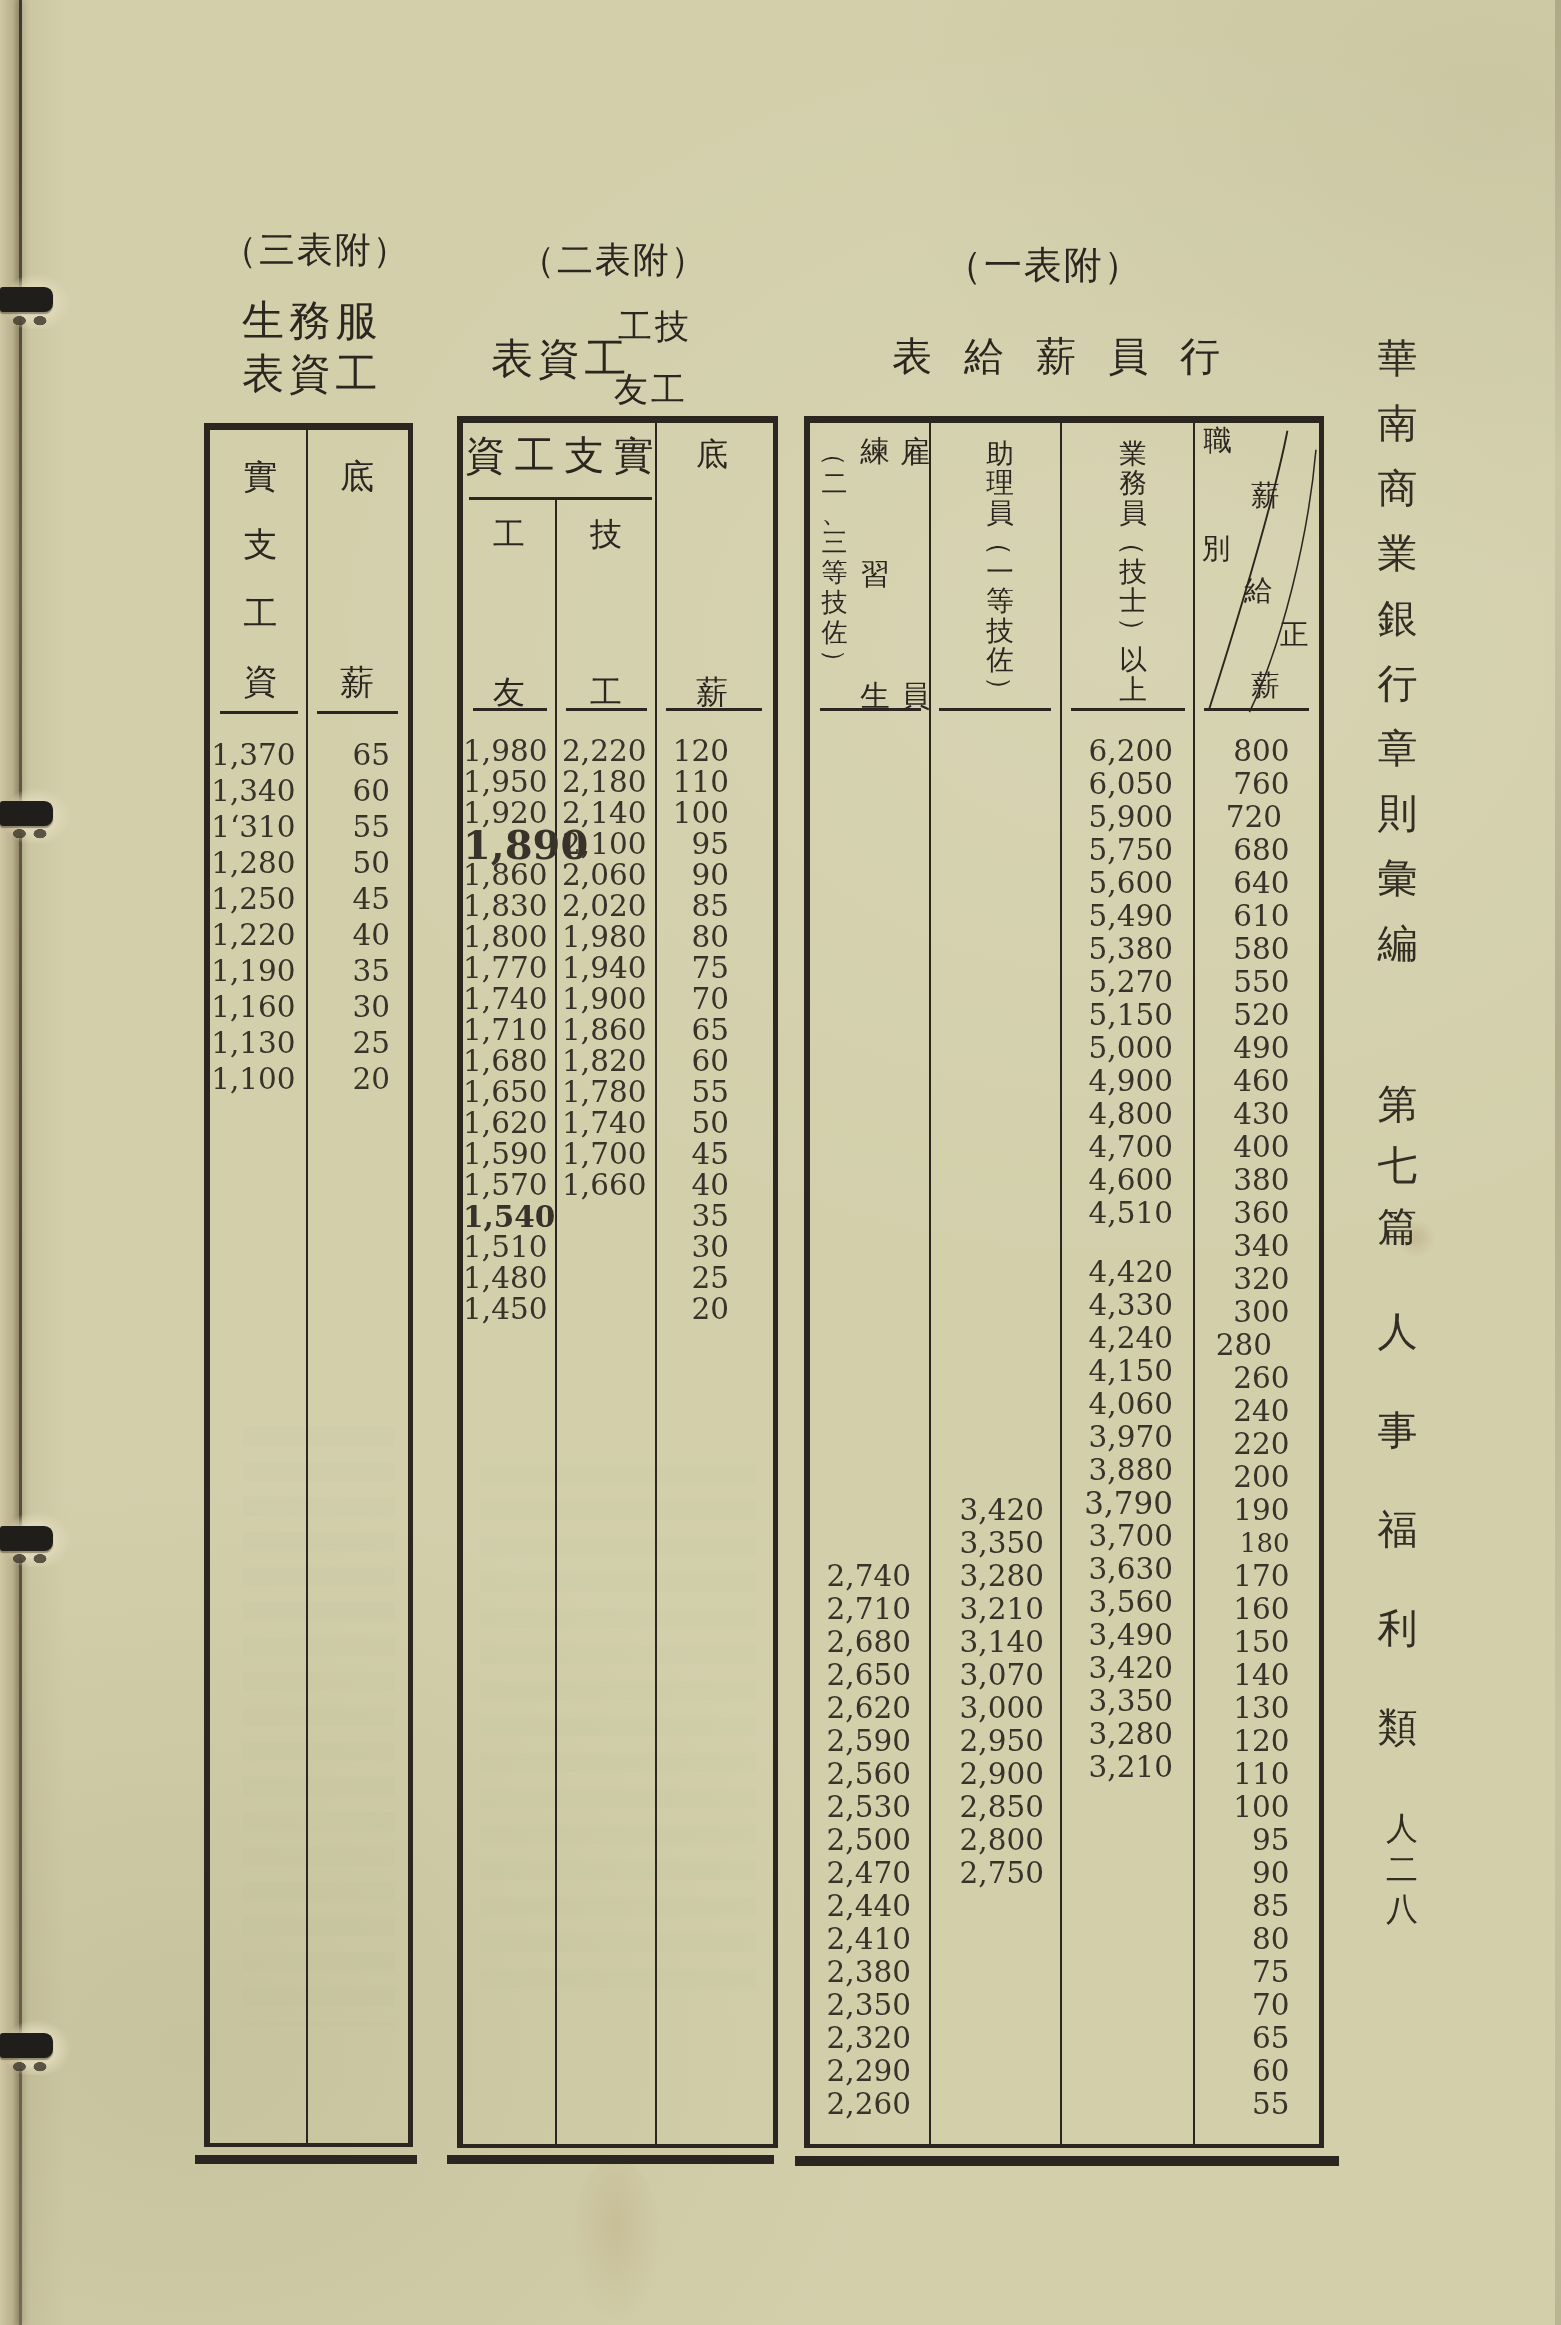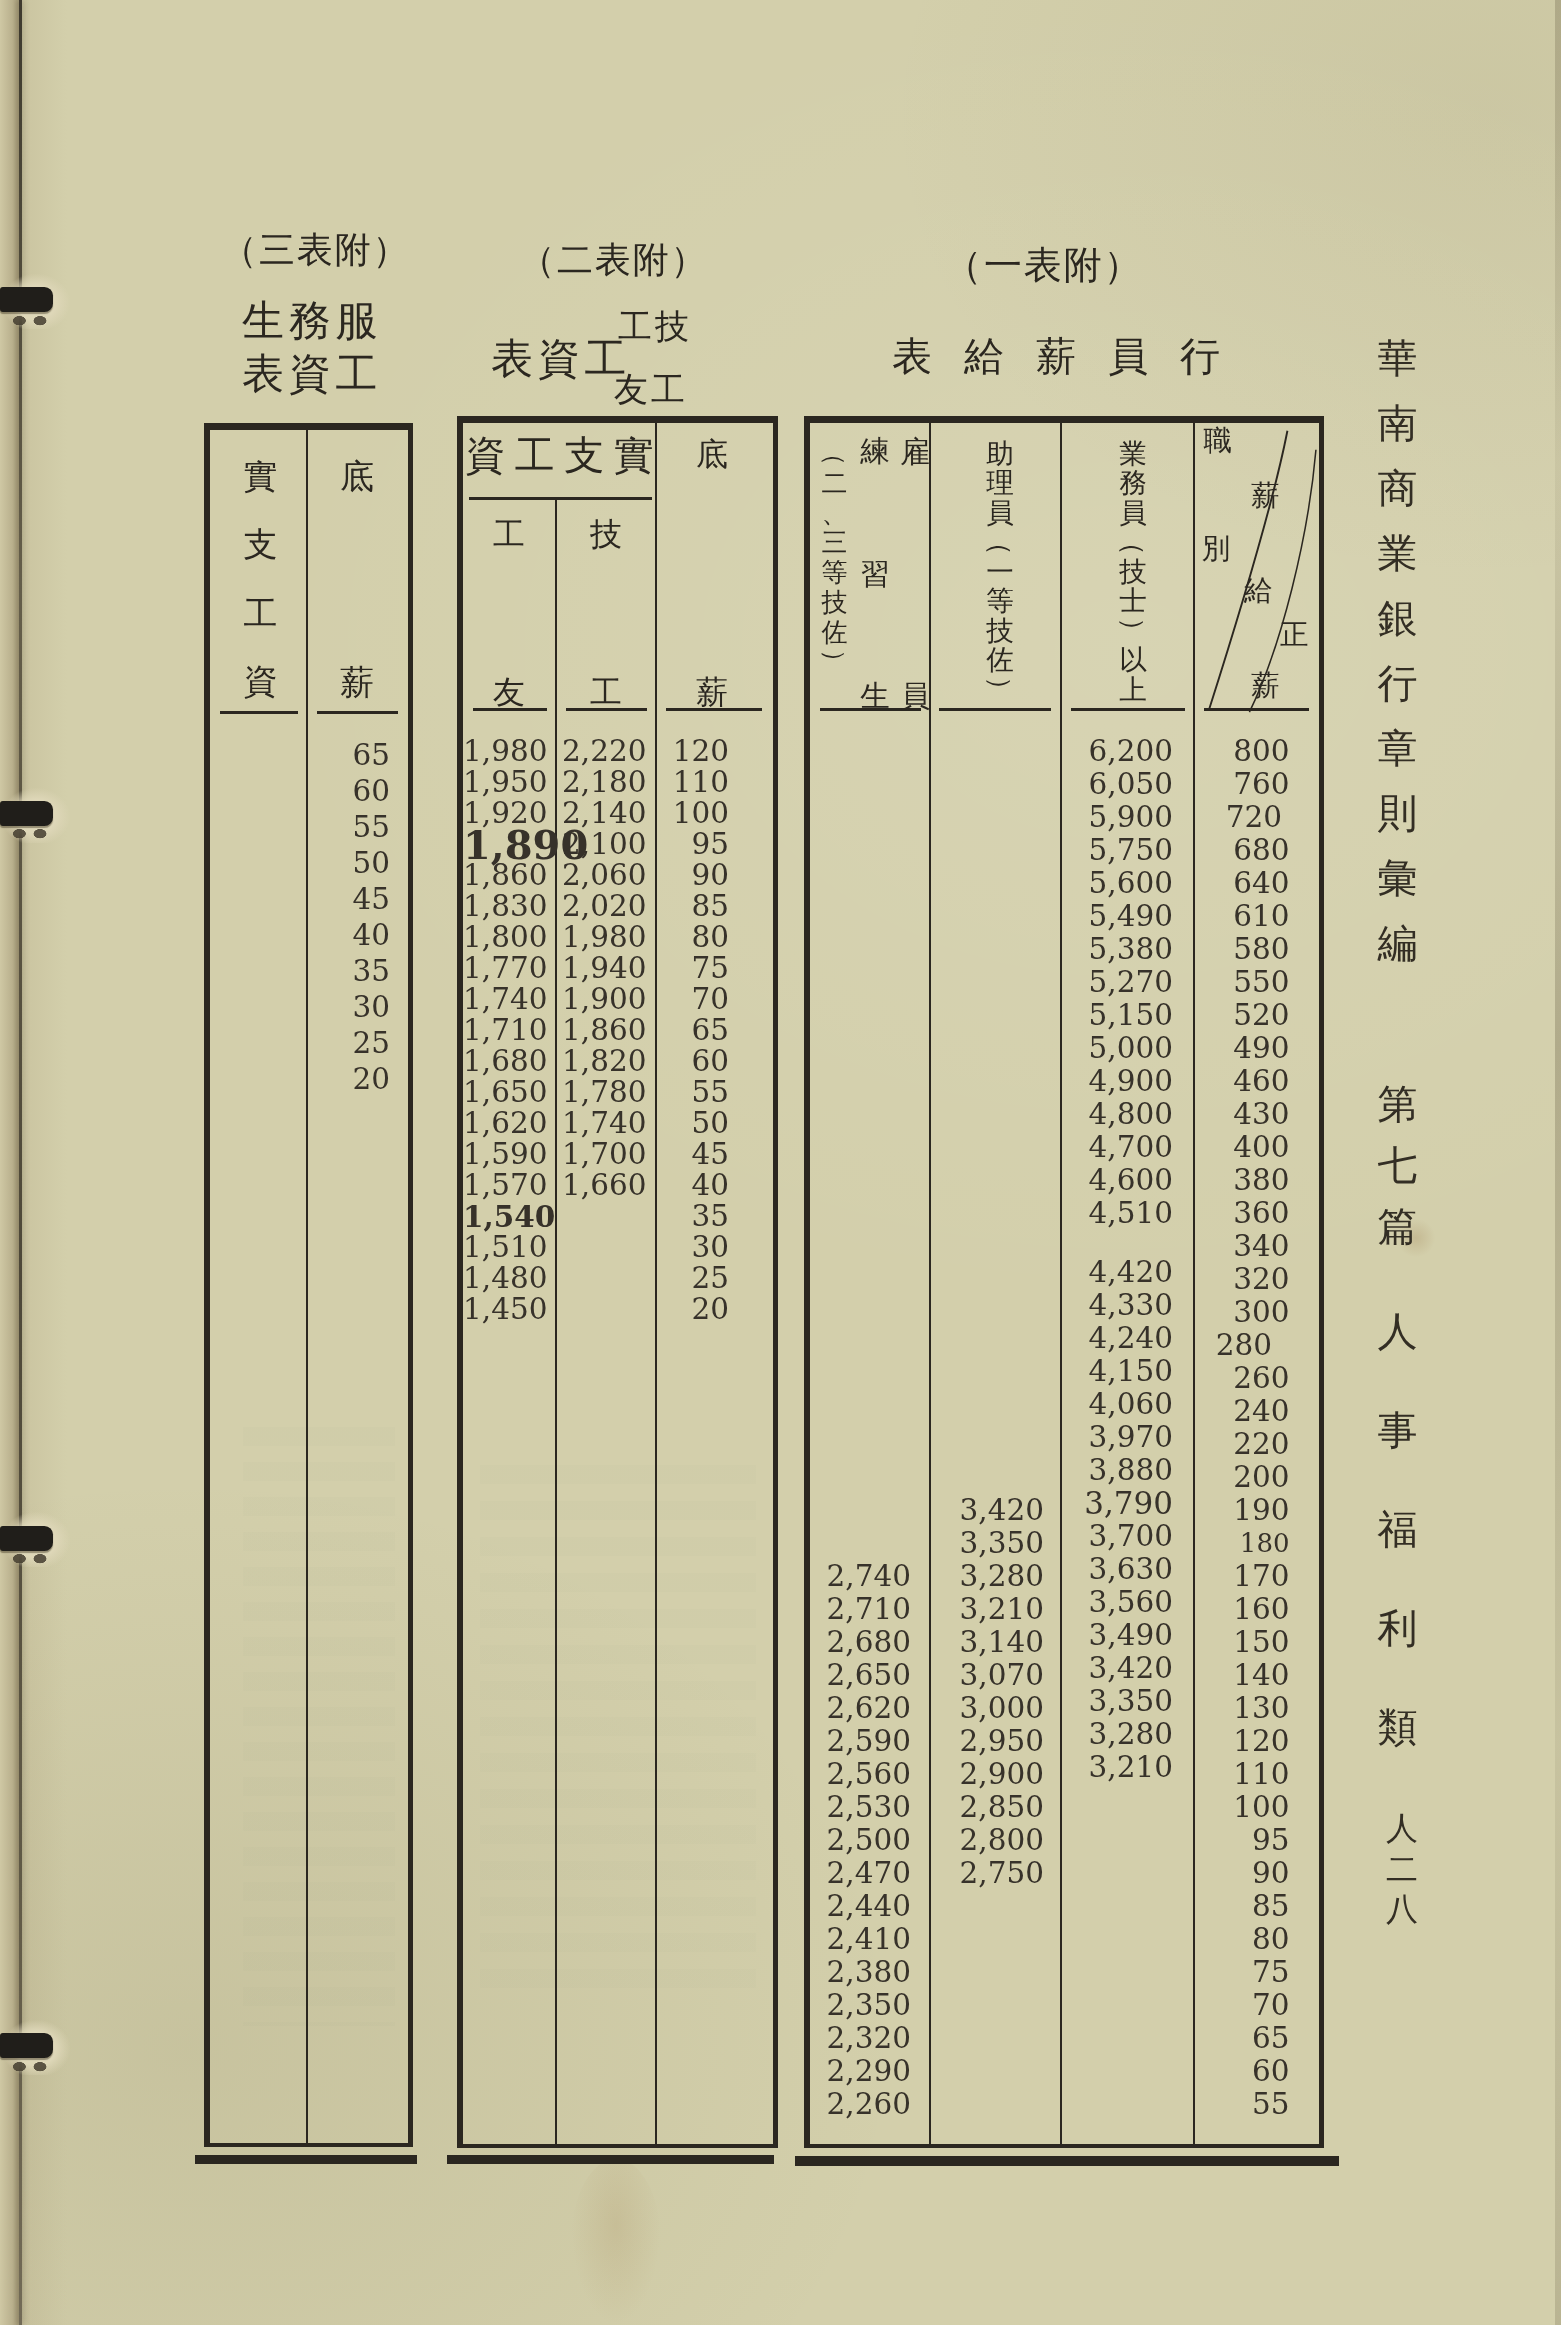--- a/index.html
+++ b/index.html
@@ -481,20 +481,32 @@
         <div class="vline" style="left: 29.5px; top: 28.5px; width: 42px; height: 240px; font-size: 34px; justify-content: space-between;">
           <span>實</span>
           <span>支</span>
           <span>工</span>
           <span>資</span>
         </div>
         <div class="vline" style="left: 126px; top: 28.5px; width: 42px; height: 240px; font-size: 34px; justify-content: space-between;">
           <span>底</span>
           <span>薪</span>
         </div>
+        <div class="colstack" style="left: 0px; top: 307px; width: 97px;">
+          <div class="cell" style="height: 36px; line-height: 36px; font-size: 29.5px; padding-right: 11.4px;">1,370</div>
+          <div class="cell" style="height: 36px; line-height: 36px; font-size: 29.5px; padding-right: 11.4px;">1,340</div>
+          <div class="cell" style="height: 36px; line-height: 36px; font-size: 29.5px; padding-right: 11.4px;">1‘310</div>
+          <div class="cell" style="height: 36px; line-height: 36px; font-size: 29.5px; padding-right: 11.4px;">1,280</div>
+          <div class="cell" style="height: 36px; line-height: 36px; font-size: 29.5px; padding-right: 11.4px;">1,250</div>
+          <div class="cell" style="height: 36px; line-height: 36px; font-size: 29.5px; padding-right: 11.4px;">1,220</div>
+          <div class="cell" style="height: 36px; line-height: 36px; font-size: 29.5px; padding-right: 11.4px;">1,190</div>
+          <div class="cell" style="height: 36px; line-height: 36px; font-size: 29.5px; padding-right: 11.4px;">1,160</div>
+          <div class="cell" style="height: 36px; line-height: 36px; font-size: 29.5px; padding-right: 11.4px;">1,130</div>
+          <div class="cell" style="height: 36px; line-height: 36px; font-size: 29.5px; padding-right: 11.4px;">1,100</div>
+        </div>
         <div class="colstack" style="left: 97px; top: 307px; width: 100px;">
           <div class="cell" style="height: 36px; line-height: 36px; font-size: 29.5px; padding-right: 17px;">65</div>
           <div class="cell" style="height: 36px; line-height: 36px; font-size: 29.5px; padding-right: 17px;">60</div>
           <div class="cell" style="height: 36px; line-height: 36px; font-size: 29.5px; padding-right: 17px;">55</div>
           <div class="cell" style="height: 36px; line-height: 36px; font-size: 29.5px; padding-right: 17px;">50</div>
           <div class="cell" style="height: 36px; line-height: 36px; font-size: 29.5px; padding-right: 17px;">45</div>
           <div class="cell" style="height: 36px; line-height: 36px; font-size: 29.5px; padding-right: 17px;">40</div>
           <div class="cell" style="height: 36px; line-height: 36px; font-size: 29.5px; padding-right: 17px;">35</div>
           <div class="cell" style="height: 36px; line-height: 36px; font-size: 29.5px; padding-right: 17px;">30</div>
           <div class="cell" style="height: 36px; line-height: 36px; font-size: 29.5px; padding-right: 17px;">25</div>

